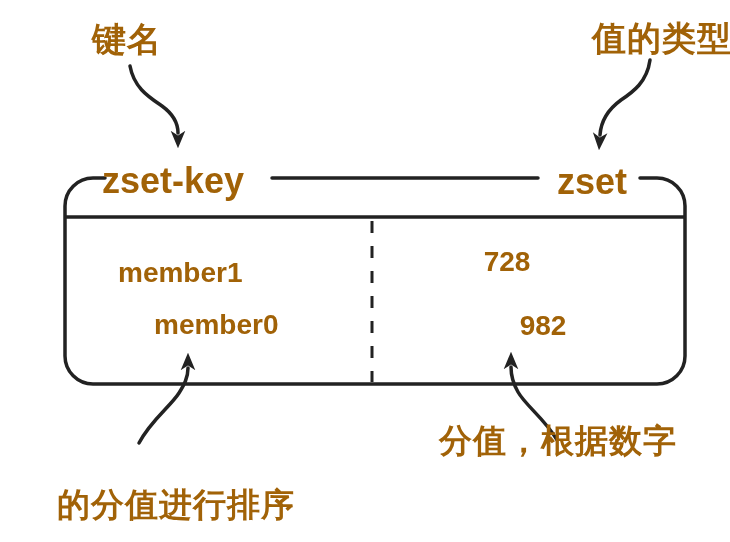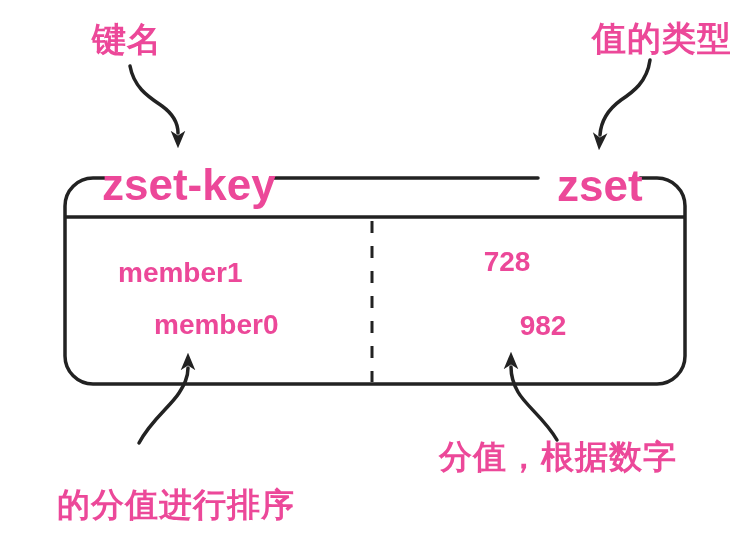--- a/index.html
+++ b/index.html
@@ -17,56 +17,56 @@
   }
   .lines-svg {
     position: absolute;
     left: 0;
     top: 0;
     width: 730px;
     height: 542px;
   }
   .txt {
     position: absolute;
-    color: #ec4899;
+    color: #a16207;
     font-weight: 700;
     line-height: 1;
     white-space: nowrap;
   }
   
   .callout {
     font-size: 34px;
     letter-spacing: 1px;
   }
   .callout.key-label   { left: 92px;  top: 22px; }
   .callout.type-label  { left: 592px; top: 21px; }
   
   .edge-label {
-    font-size: 44px;
+    font-size: 36px;
   }
   .edge-label.key-name  { left: 102px; top: 163px; width: 140px; }
   .edge-label.type-name { left: 557px; top: 164px; width: 80px;  }
   
   .cell {
     font-size: 28px;
   }
   .cell.member-col { left: 118px; text-align: left; }
   .cell.score-col  { left: 457px; width: 100px; text-align: center; }
   .cell.row-0 { top: 259px; }
   .cell.row-1 { top: 311px; margin-left: 36px; }
   .cell.score-col.row-0 { top: 248px; }
   .cell.score-col.row-1 { top: 312px; }
   
   .note {
     font-size: 33px;
     letter-spacing: 1px;
   }
   .note.member-note-1 { left: 37px;  top: 451px; }
   .note.member-note-2 { left: 25px;  top: 488px; margin-left: 32px; }
-  .note.score-note-1  { left: 439px; top: 440px; }
+  .note.score-note-1  { left: 439px; top: 424px; }
   .note.score-note-2  { left: 456px; top: 481px; }
 </style>
 </head>
 <body>
 
 <div class="stage">
 
   <svg class="lines-svg" viewBox="0 0 730 542" xmlns="http://www.w3.org/2000/svg">
     <defs>
       <marker id="arrowhead" viewBox="0 0 12 12" refX="1.5" refY="6" markerWidth="5" markerHeight="5" orient="auto">

